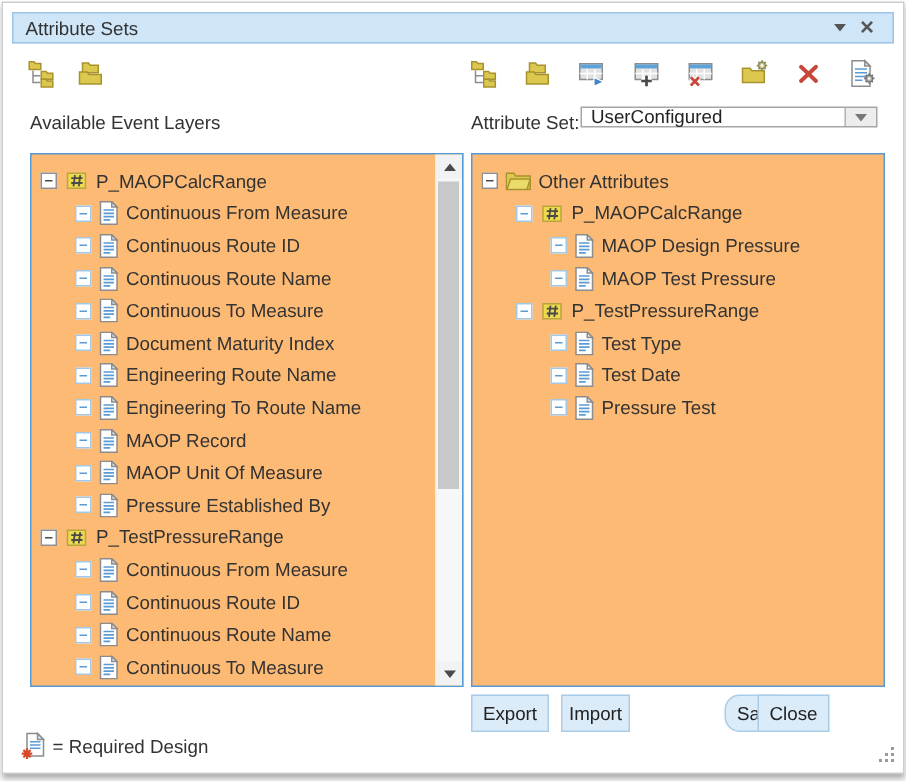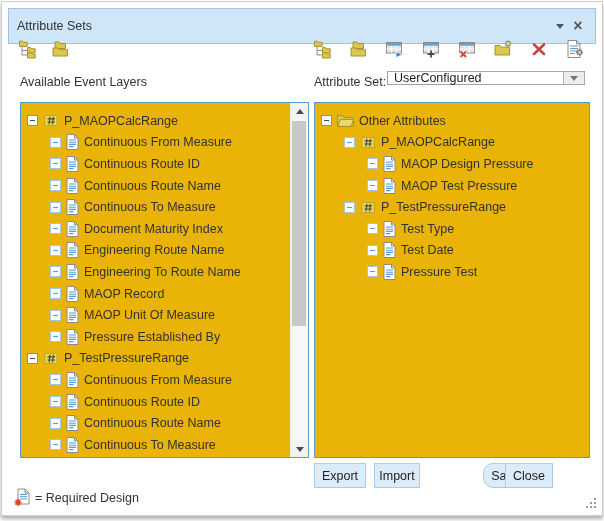--- a/index.html
+++ b/index.html
@@ -1,20 +1,20 @@
 <!DOCTYPE html>
 <html><head>
 <meta charset="utf-8">
 <style>
   html,body{margin:0;padding:0;background:#fff;font-family:"Liberation Sans",sans-serif;}
   .stage{position:relative;width:604px;height:521px;background:#fff;overflow:hidden;}
   .dialog{position:absolute;left:1px;top:1px;width:600px;height:513px;background:#fff;
           border:1px solid #cdcdcd;box-shadow:0 3px 4px rgba(110,110,110,.55);}
   
-  .titlebar{position:absolute;left:6px;right:6px;top:6px;height:36px;background:#cfe6f8;
+  .titlebar{position:absolute;left:6px;right:6px;top:6px;height:21px;background:#cfe6f8;
             border:1px solid #9dc3e8;box-sizing:border-box;display:flex;align-items:center;
             padding:0 8px;font-size:12.5px;color:#333;}
   .titlebar .spacer{flex:1;}
   .win-btn{width:18px;height:18px;display:flex;align-items:center;justify-content:center;cursor:default;}
   .caret-down{width:0;height:0;border:4px solid transparent;border-top:5px solid #555;margin-top:4px;}
   .close-x{font-size:16px;font-weight:bold;color:#555;line-height:1;}
   
   .tb-group{position:absolute;top:37px;display:flex;gap:13px;}
   .tb-group.left{left:16px;}
   .tb-group.right{left:311px;gap:16px;}
@@ -22,21 +22,21 @@
   
   .sec-label{position:absolute;font-size:12.5px;color:#333;}
   
   .combo{position:absolute;left:385px;top:69px;width:198px;height:14px;box-sizing:border-box;
          border:1px solid #a6a6a6;background:#fff;display:flex;align-items:center;font-size:12.5px;color:#222;}
   .combo-text{flex:1;padding-left:6px;}
   .combo-btn{width:20px;height:100%;background:#ededed;border-left:1px solid #b4b4b4;
              display:flex;align-items:center;justify-content:center;}
   .combo-caret{width:0;height:0;border:4px solid transparent;border-top:5px solid #777;margin-top:4px;}
   
-  .panel{position:absolute;top:100px;height:356px;border:1px solid #569ad6;background:#eab308;
+  .panel{position:absolute;top:100px;height:356px;border:1px solid #569ad6;background:#fdba74;
          box-sizing:border-box;overflow:hidden;}
   .panel.left{left:18px;width:289px;}
   .panel.right{left:312px;width:276px;}
   .tree{position:absolute;left:0;top:0;right:0;bottom:0;padding-top:7px;}
   .panel.left .tree{right:17px;}
   .tree-row{height:21.6px;display:flex;align-items:center;font-size:12.5px;color:#333;white-space:nowrap;}
   .expand-box{width:11px;height:11px;box-sizing:border-box;border:1px solid #909090;background:#fff;
               position:relative;flex:0 0 auto;margin-right:5px;}
   .expand-box::after{content:"";position:absolute;left:2px;right:2px;top:4px;height:1px;background:#4a4a4a;}
   .expand-box.blue{border-color:#a5c7e6;}

